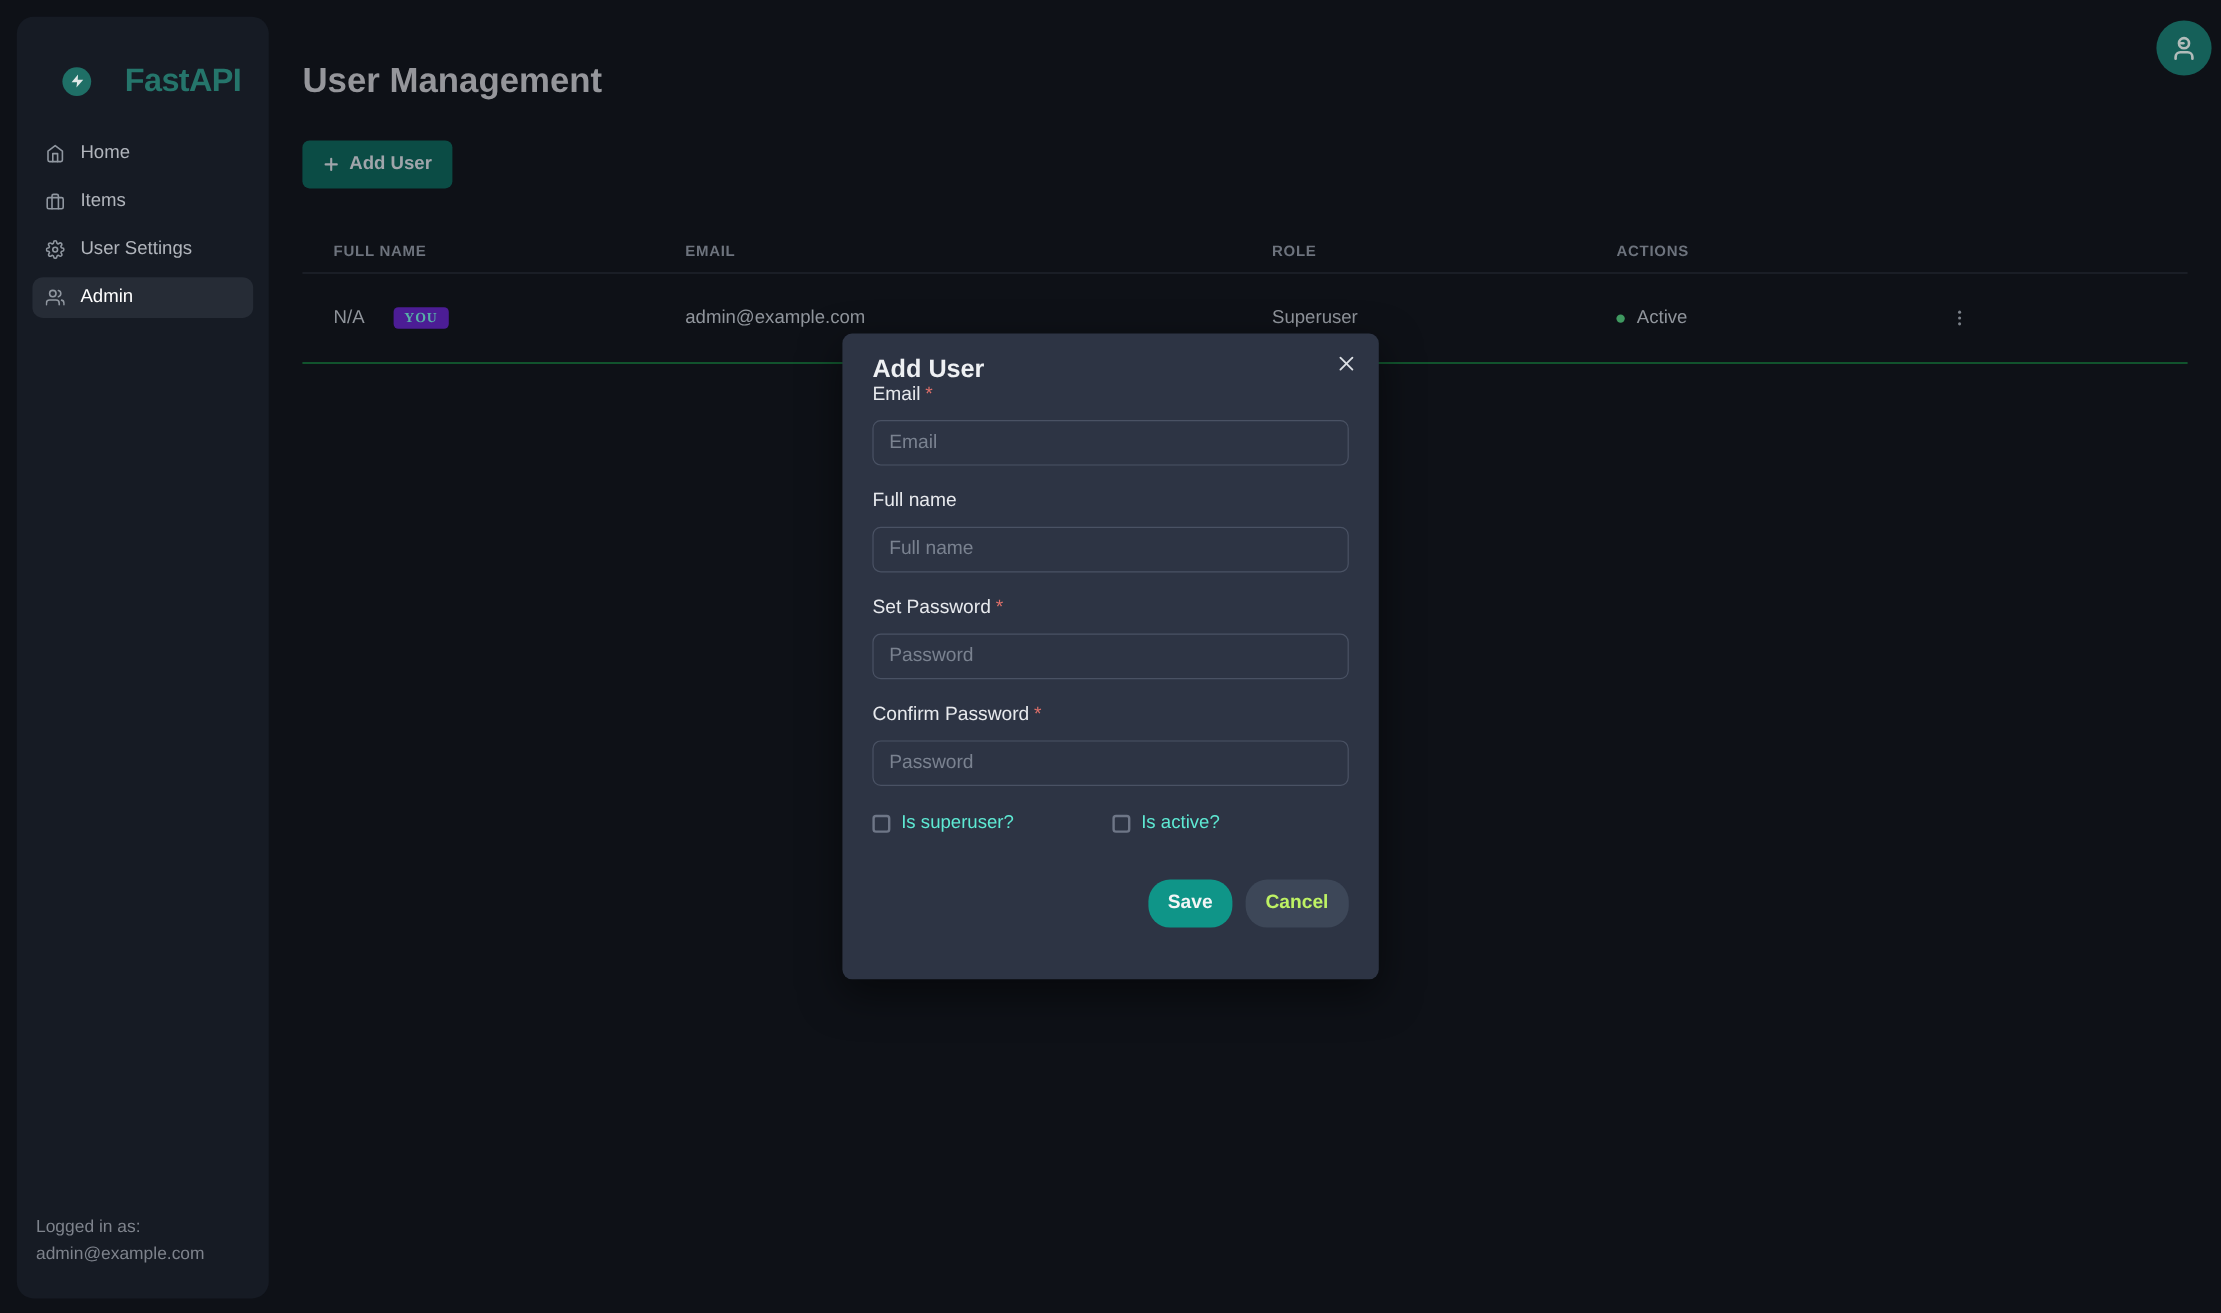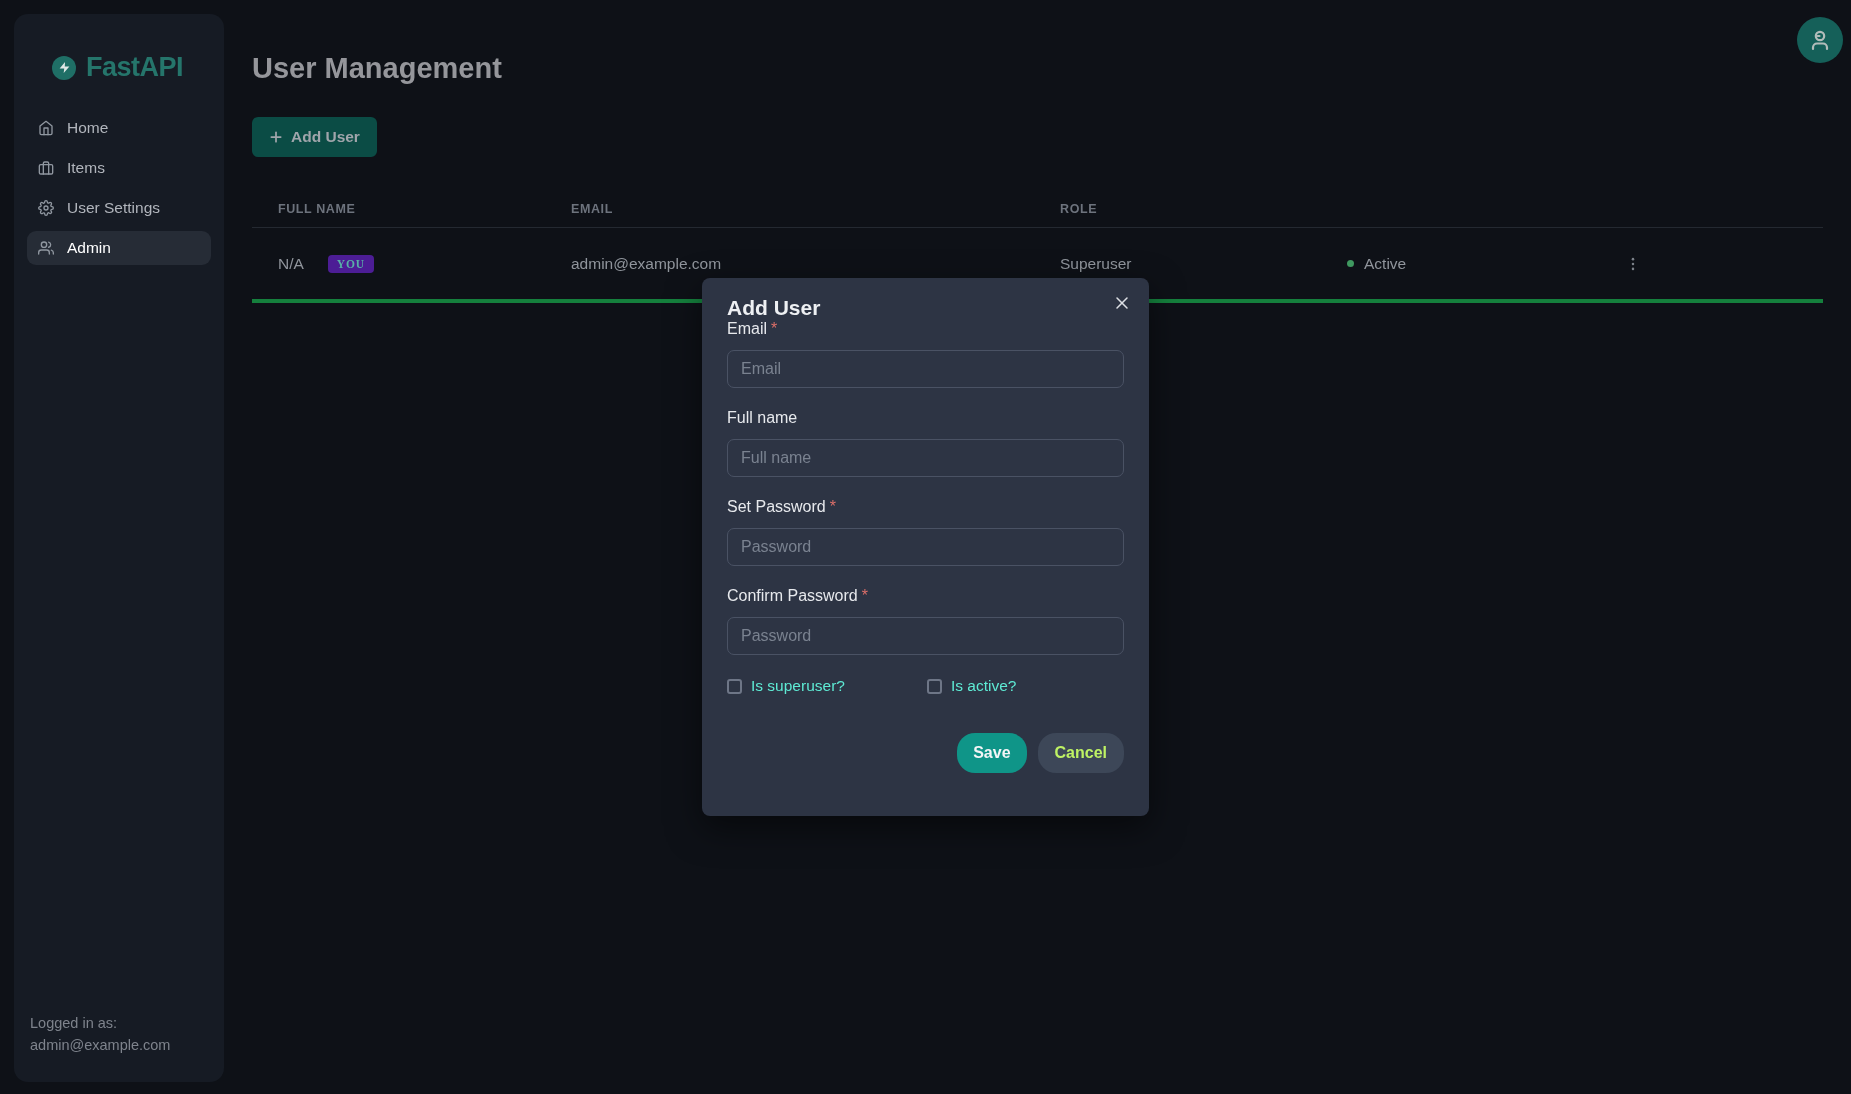--- a/index.html
+++ b/index.html
@@ -11,21 +11,21 @@
     -webkit-font-smoothing:antialiased;
   }
   svg { display:block; }
 
   
   .sidebar {
     position:absolute; left:14px; top:14px; width:210px; height:1068px;
     background:#161b24; border-radius:14px;
     display:flex; flex-direction:column;
   }
-  .logo-row { display:flex; align-items:center; gap:10px; margin:38px 0 0 38px; }
+  .logo-row { display:flex; align-items:center; gap:28px; margin:38px 0 0 38px; }
   .logo-mark {
     width:24px; height:24px; border-radius:50%; background:#1f6f66;
     display:flex; align-items:center; justify-content:center; flex:0 0 auto;
   }
   .logo-text { font-size:27px; font-weight:600; color:#25756b; letter-spacing:-0.5px; }
   .nav { margin-top:28px; padding:0 13px; display:flex; flex-direction:column; gap:6px; }
   .nav-item {
     height:34px; border-radius:9px; display:flex; align-items:center; gap:13px;
     padding:0 11px; color:#b1b5bc; font-size:15.5px; cursor:pointer;
   }
@@ -49,21 +49,21 @@
   }
 
   
   .table { position:absolute; left:252px; top:180px; width:1571px; }
   .t-row { display:grid; grid-template-columns:293px 489px 287px 259px 1fr; }
   .t-head { height:48px; border-bottom:1px solid #242931; }
   .t-head .cell {
     display:flex; align-items:flex-end; padding:0 0 11px 26px;
     font-size:12.5px; font-weight:700; letter-spacing:0.6px; color:#6d737d; text-transform:uppercase;
   }
-  .t-body-row { height:75px; border-bottom:4px solid #15803d; }
+  .t-body-row { height:75px; border-bottom:1px solid #15803d; }
   .t-body-row .cell { display:flex; align-items:center; padding-left:26px; font-size:15.5px; color:#90959c; }
   .you-badge {
     margin-left:24px; background:#4c1d95; color:#58b0a7; font-size:11.5px; font-weight:700;
     letter-spacing:0.8px; padding:3px 9px; border-radius:4px;font-family:Liberation Serif, serif;
   }
   .status-dot { width:7px; height:7px; border-radius:50%; background:#3f9960; margin-right:10px; flex:0 0 auto; }
   .kebab-btn { background:none; border:none; color:#7b8189; cursor:pointer; padding:4px; margin-left:14px; }
 
   
   .modal-overlay { position:absolute; inset:0; background:transparent; }
@@ -177,20 +177,21 @@
       </svg>
   </span>
   <span>Add User</span>
 </button>
 
 <div class="table">
   <div class="t-row t-head">
     <div class="cell">FULL NAME</div>
     <div class="cell">EMAIL</div>
     <div class="cell">ROLE</div>
+    <div class="cell">ACTIONS</div>
   </div>
   <div class="t-row t-body-row">
     <div class="cell">
       <span>N/A</span>
       <span class="you-badge">YOU</span>
     </div>
     <div class="cell">admin@example.com</div>
     <div class="cell">Superuser</div>
     <div class="cell">
       <span class="status-dot"></span>

